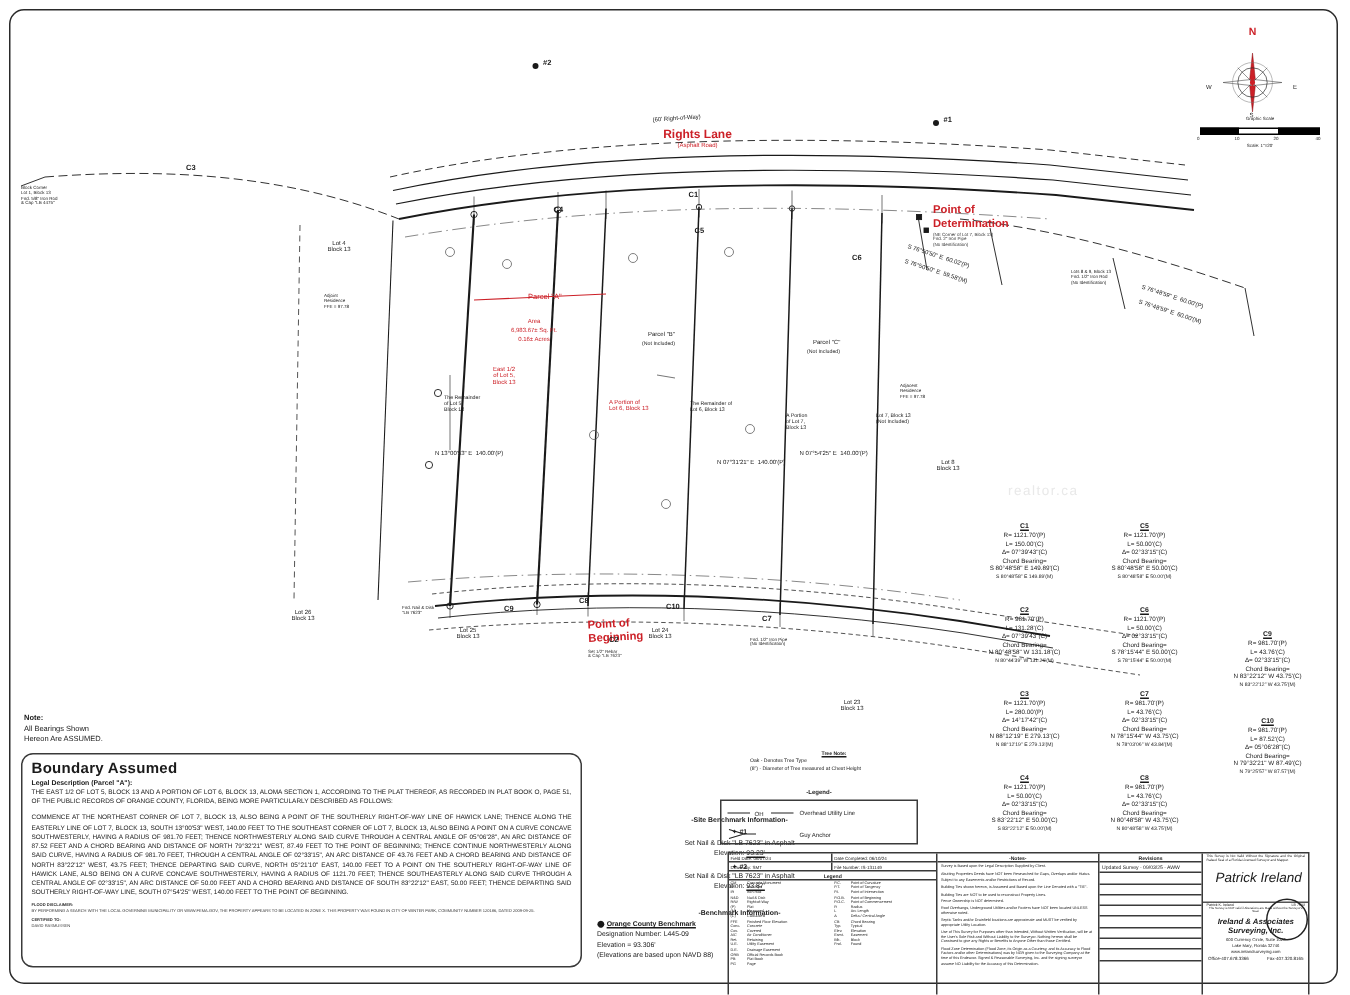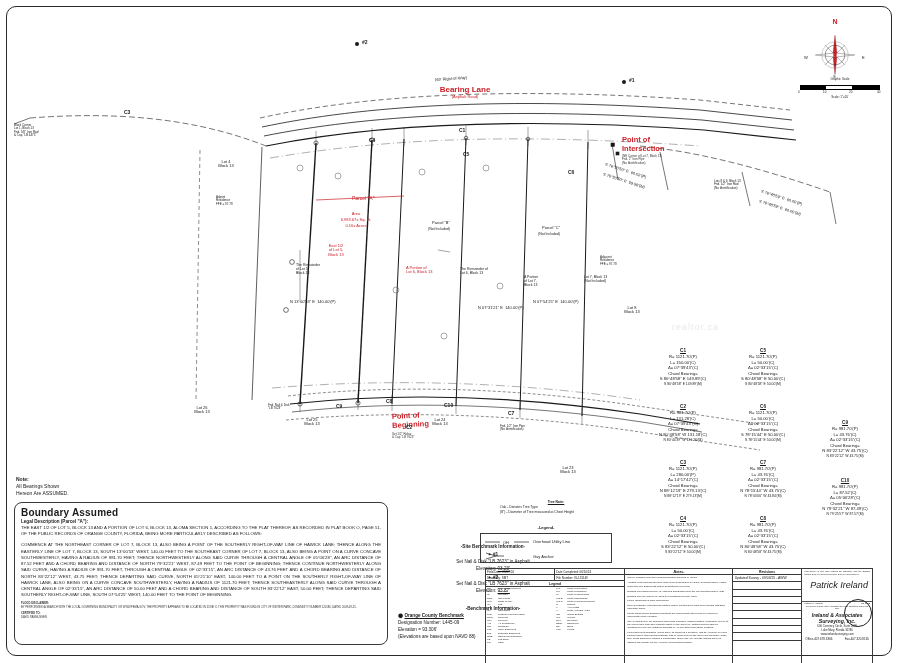--- a/index.html
+++ b/index.html
@@ -212,28 +212,28 @@
     <div class="seg" style="left:4px;width:26px;"></div>
     <div class="seg" style="left:56px;width:28px;"></div>
     <div class="t f3" style="left:2px;top:13px;">0</div>
     <div class="t f3" style="left:27px;top:13px;">10</div>
     <div class="t f3" style="left:53px;top:13px;">20</div>
     <div class="t f3" style="left:81px;top:13px;">40</div>
     <div class="t f3 ctr" style="left:0;top:18px;width:88px;">Scale: 1"=20'</div>
   </div>
 
   <div class="hawick" style="left:420px;top:85px;width:90px;">
-    <span>Bearing Lane</span>
+    <span>Rights Lane</span>
     <div class="f4" style="font-weight:normal;color:#cc2027;">(Asphalt Road)</div>
   </div>
   <div class="t f4" style="left:435px;top:77px;transform:rotate(-4deg);">(60' Right-of-Way)</div>
 
   <div class="poc" style="left:622px;top:136px;">
     <div>Point of</div>
-    <div>Intersection</div>
+    <div>Determination</div>
   </div>
   <div class="t f3" style="left:622px;top:155px;color:#333;">(NE Corner of Lot 7, Block 13)
 Fnd. 2" Iron Pipe
 (No Identification)</div>
 
   <div class="pob" style="left:392px;top:412px;">
     <div>Point of</div>
     <div>Beginning</div>
   </div>
   <div class="t f3" style="left:392px;top:433px;color:#333;">Set 1/2" Rebar

